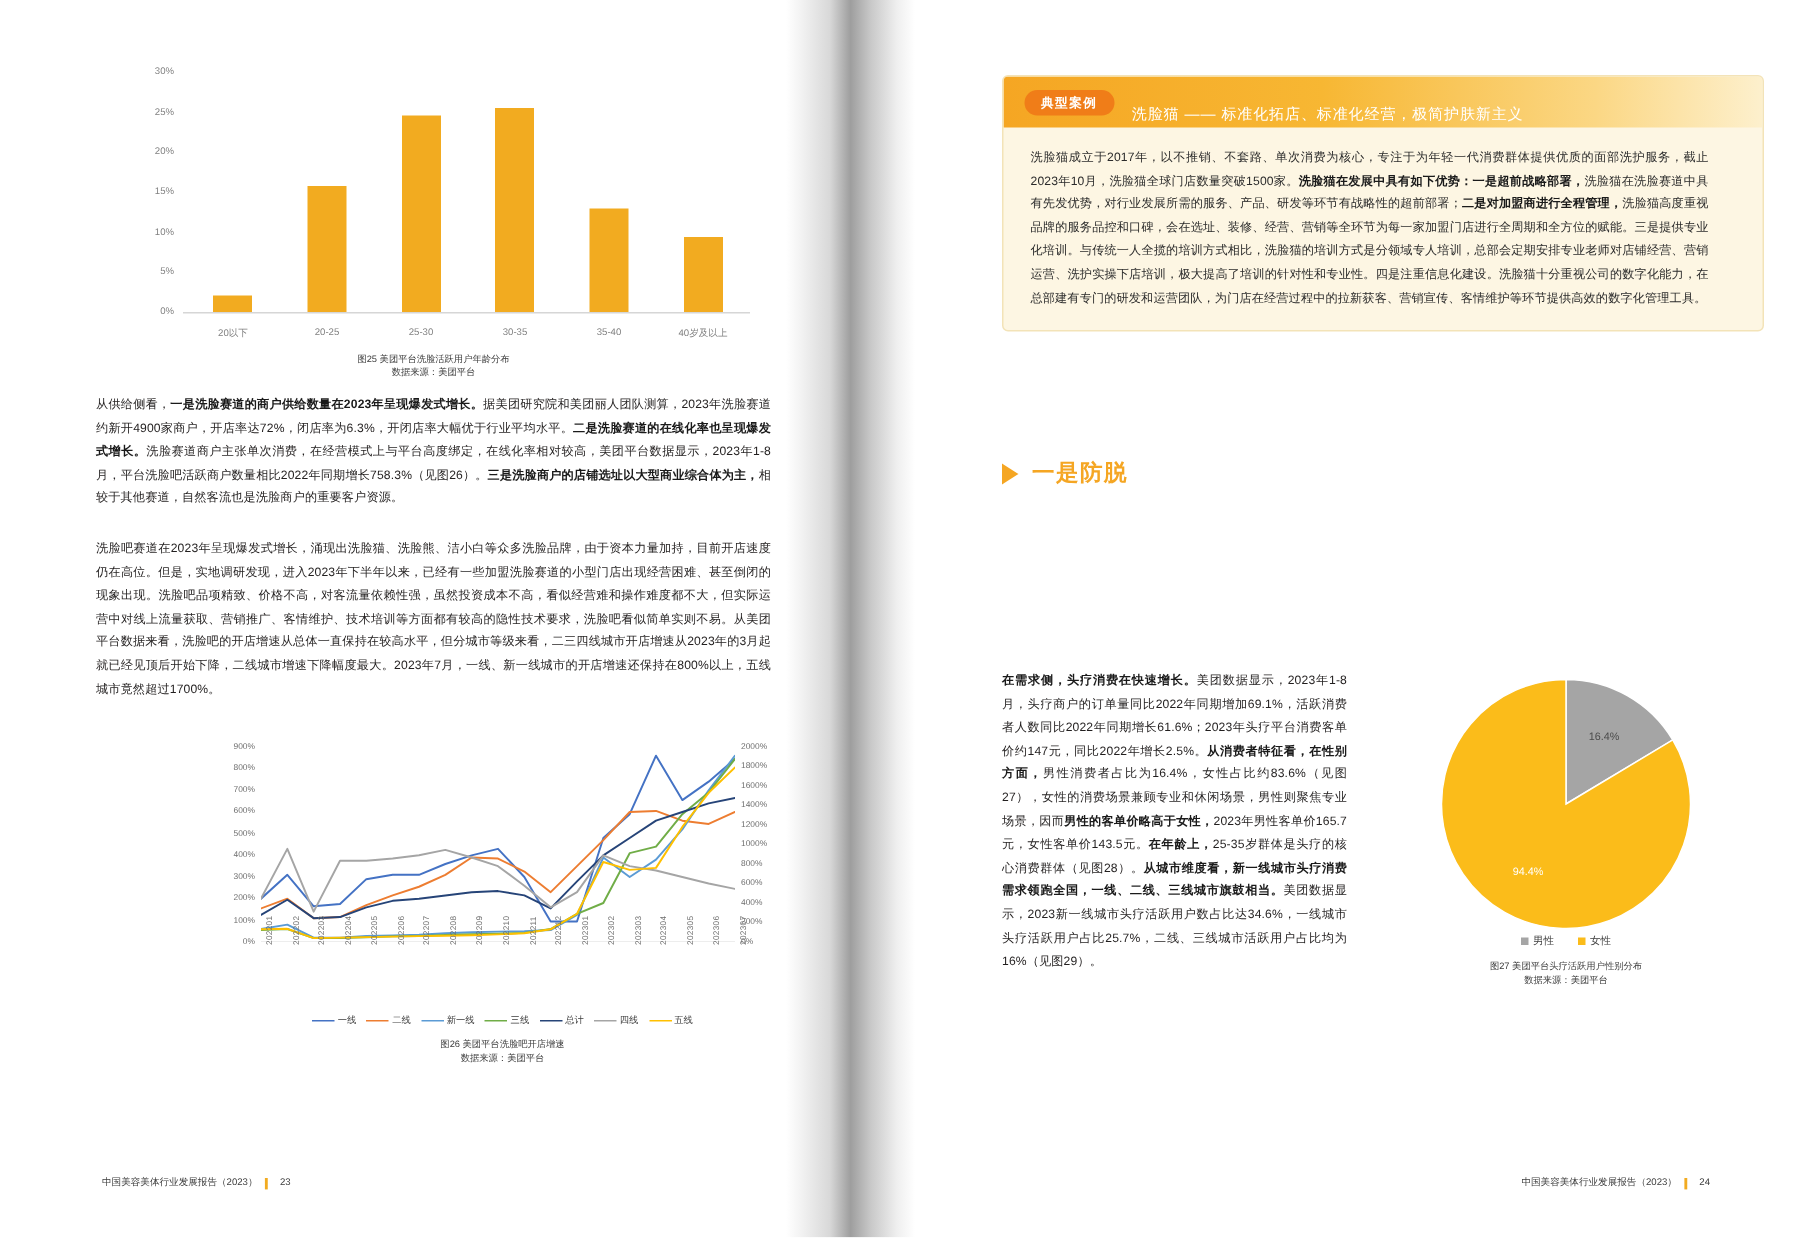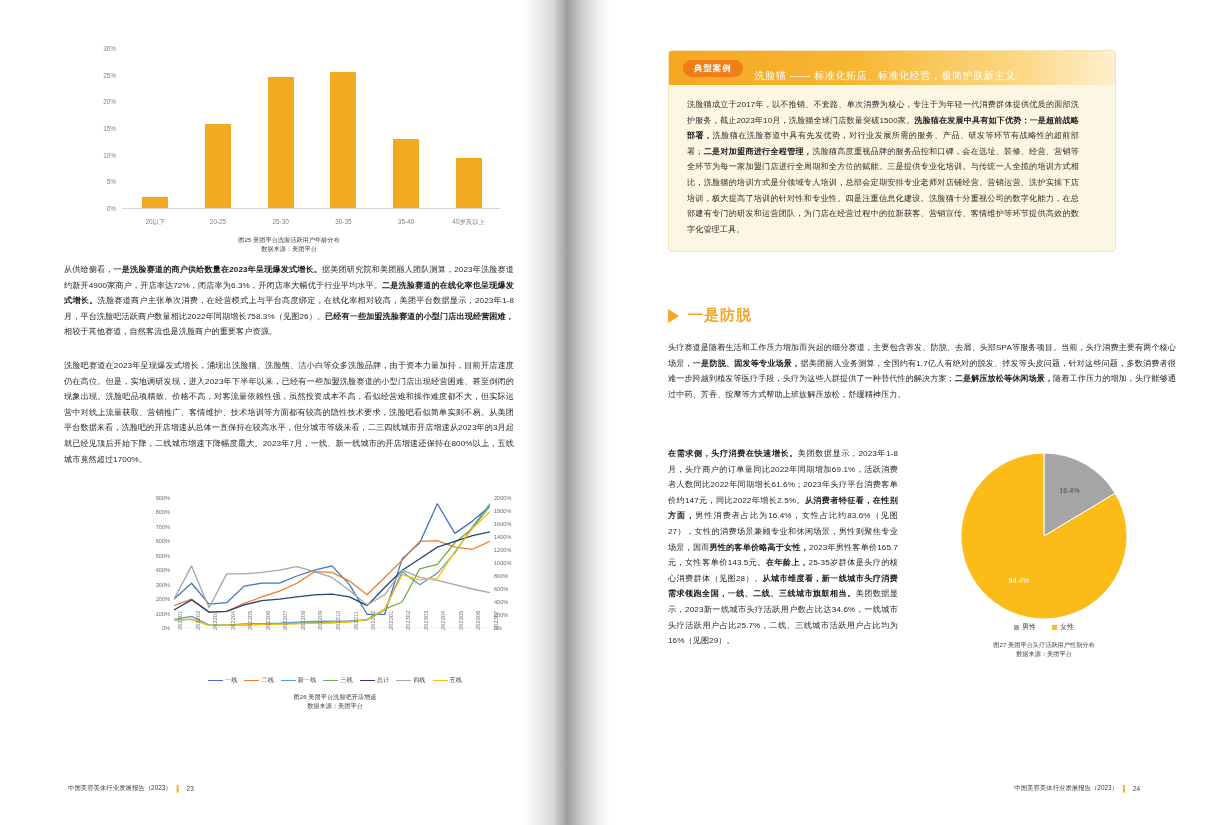--- a/index.html
+++ b/index.html
@@ -89,21 +89,21 @@
     position: absolute; left: 0; top: 178px; width: 390px;
     display: flex; justify-content: center; align-items: center; gap: 7px;
     font-size: 6.2px; color: #3d3d3d; flex-wrap: nowrap;
   }
   .lg-item { display: flex; align-items: center; gap: 2px; white-space: nowrap; }
   .lg-line { display: inline-block; width: 15px; height: 1.6px; }
   .fig26 .caption { position: absolute; left: 0; top: 194px; width: 390px; }
 
   
   .case-box {
-    position: absolute; left: 58px; top: 50px; width: 448px;
+    position: absolute; left: 58px; top: 50px; width: 508px;
     border-radius: 4px; overflow: hidden;
     background: #fdf6e3;
     border: 1px solid #f3e3b8;
   }
   .case-head {
     height: 34px;
     background: linear-gradient(to right, #f5a623 0%, #f7b733 42%, #fbd784 78%, #fdf0cd 100%);
     display: flex; align-items: center; padding-left: 14px; gap: 12px;
   }
   .case-pill {
@@ -209,21 +209,21 @@
           <div class="bar-xlabel">30-35</div>
           <div class="bar-xlabel">35-40</div>
           <div class="bar-xlabel">40岁及以上</div>
         </div>
       <div class="caption">
         <span>图25 美团平台洗脸活跃用户年龄分布</span>
         <span class="src">数据来源：美团平台</span>
       </div>
     </div>
 
-    <div class="body-text" style="position:absolute;left:64px;top:262px;width:450px;">从供给侧看，<b>一是洗脸赛道的商户供给数量在2023年呈现爆发式增长。</b>据美团研究院和美团丽人团队测算，2023年洗脸赛道约新开4900家商户，开店率达72%，闭店率为6.3%，开闭店率大幅优于行业平均水平。<b>二是洗脸赛道的在线化率也呈现爆发式增长。</b>洗脸赛道商户主张单次消费，在经营模式上与平台高度绑定，在线化率相对较高，美团平台数据显示，2023年1-8月，平台洗脸吧活跃商户数量相比2022年同期增长758.3%（见图26）。<b>已经有一些加盟洗脸赛道的小型门店出现经营困难，</b>相较于其他赛道，自然客流也是洗脸商户的重要客户资源。</div>
+    <div class="body-text" style="position:absolute;left:64px;top:262px;width:450px;">从供给侧看，<b>一是洗脸赛道的商户供给数量在2023年呈现爆发式增长。</b>据美团研究院和美团丽人团队测算，2023年洗脸赛道约新开4900家商户，开店率达72%，闭店率为6.3%，开闭店率大幅优于行业平均水平。<b>二是洗脸赛道的在线化率也呈现爆发式增长。</b>洗脸赛道商户主张单次消费，在经营模式上与平台高度绑定，在线化率相对较高，美团平台数据显示，2023年1-8月，平台洗脸吧活跃商户数量相比2022年同期增长758.3%（见图26）。<b>三是洗脸商户的店铺选址以大型商业综合体为主，</b>相较于其他赛道，自然客流也是洗脸商户的重要客户资源。</div>
 
     <div class="body-text" style="position:absolute;left:64px;top:358px;width:450px;">洗脸吧赛道在2023年呈现爆发式增长，涌现出洗脸猫、洗脸熊、洁小白等众多洗脸品牌，由于资本力量加持，目前开店速度仍在高位。但是，实地调研发现，进入2023年下半年以来，已经有一些加盟洗脸赛道的小型门店出现经营困难、甚至倒闭的现象出现。洗脸吧品项精致、价格不高，对客流量依赖性强，虽然投资成本不高，看似经营难和操作难度都不大，但实际运营中对线上流量获取、营销推广、客情维护、技术培训等方面都有较高的隐性技术要求，洗脸吧看似简单实则不易。从美团平台数据来看，洗脸吧的开店增速从总体一直保持在较高水平，但分城市等级来看，二三四线城市开店增速从2023年的3月起就已经见顶后开始下降，二线城市增速下降幅度最大。2023年7月，一线、新一线城市的开店增速还保持在800%以上，五线城市竟然超过1700%。</div>
 
     <div class="fig26">
       <div class="line-wrap">
         <div class="line-yl" id="line-yl">
             <div class="ytick" style="top: 130px;">0%</div>
             <div class="ytick" style="top: 115.556px;">100%</div>
             <div class="ytick" style="top: 101.111px;">200%</div>
             <div class="ytick" style="top: 86.6667px;">300%</div>
@@ -334,21 +334,20 @@
       <div class="case-body">
         <div class="body-text">洗脸猫成立于2017年，以不推销、不套路、单次消费为核心，专注于为年轻一代消费群体提供优质的面部洗护服务，截止2023年10月，洗脸猫全球门店数量突破1500家。<b>洗脸猫在发展中具有如下优势：一是超前战略部署，</b>洗脸猫在洗脸赛道中具有先发优势，对行业发展所需的服务、产品、研发等环节有战略性的超前部署；<b>二是对加盟商进行全程管理，</b>洗脸猫高度重视品牌的服务品控和口碑，会在选址、装修、经营、营销等全环节为每一家加盟门店进行全周期和全方位的赋能。三是提供专业化培训。与传统一人全揽的培训方式相比，洗脸猫的培训方式是分领域专人培训，总部会定期安排专业老师对店铺经营、营销运营、洗护实操下店培训，极大提高了培训的针对性和专业性。四是注重信息化建设。洗脸猫十分重视公司的数字化能力，在总部建有专门的研发和运营团队，为门店在经营过程中的拉新获客、营销宣传、客情维护等环节提供高效的数字化管理工具。</div>
       </div>
     </div>
 
     <div class="sec-head">
       <span class="sec-arrow"></span>
       <span class="sec-title">一是防脱</span>
     </div>
 
-    <div class="body-text r-para">头疗赛道是随着生活和工作压力增加而兴起的细分赛道，主要包含养发、防脱、去屑、头部SPA等服务项目。当前，头疗消费主要有两个核心场景，<b>一是防脱、固发等专业场景，</b>据美团丽人业务测算，全国约有1.7亿人有绝对的脱发、掉发等头皮问题，针对这些问题，多数消费者很难一步跨越到植发等医疗手段，头疗为这些人群提供了一种替代性的解决方案；<b>二是解压放松等休闲场景，</b>随着工作压力的增加，头疗能够通过中药、芳香、按摩等方式帮助上班族解压放松，舒缓精神压力。</div>
 
     <div class="body-text r-col"><b>在需求侧，头疗消费在快速增长。</b>美团数据显示，2023年1-8月，头疗商户的订单量同比2022年同期增加69.1%，活跃消费者人数同比2022年同期增长61.6%；2023年头疗平台消费客单价约147元，同比2022年增长2.5%。<b>从消费者特征看，在性别方面，</b>男性消费者占比为16.4%，女性占比约83.6%（见图27），女性的消费场景兼顾专业和休闲场景，男性则聚焦专业场景，因而<b>男性的客单价略高于女性，</b>2023年男性客单价165.7元，女性客单价143.5元。<b>在年龄上，</b>25-35岁群体是头疗的核心消费群体（见图28）。<b>从城市维度看，新一线城市头疗消费需求领跑全国，一线、二线、三线城市旗鼓相当。</b>美团数据显示，2023新一线城市头疗活跃用户数占比达34.6%，一线城市头疗活跃用户占比25.7%，二线、三线城市活跃用户占比均为16%（见图29）。</div>
 
     <div class="fig27">
       <div class="pie-holder">
         <svg class="pie-svg" id="pie-svg" width="168" height="168" viewBox="0 0 168 168">
             <path d="M 84 84 L 84.00 1.00 A 83 83 0 0 1 155.17 41.30 Z" fill="#a5a5a5" stroke="#ffffff" stroke-width="1"></path>
             <path d="M 84 84 L 155.17 41.30 A 83 83 0 1 1 84.00 1.00 Z" fill="#fbbc1a" stroke="#ffffff" stroke-width="1"></path>
           </svg>
         <span class="pie-lbl gray" id="pie-lbl-0" style="left: 59.4611%; top: 34.2203px; transform: translateX(-50%);">16.4%</span>

